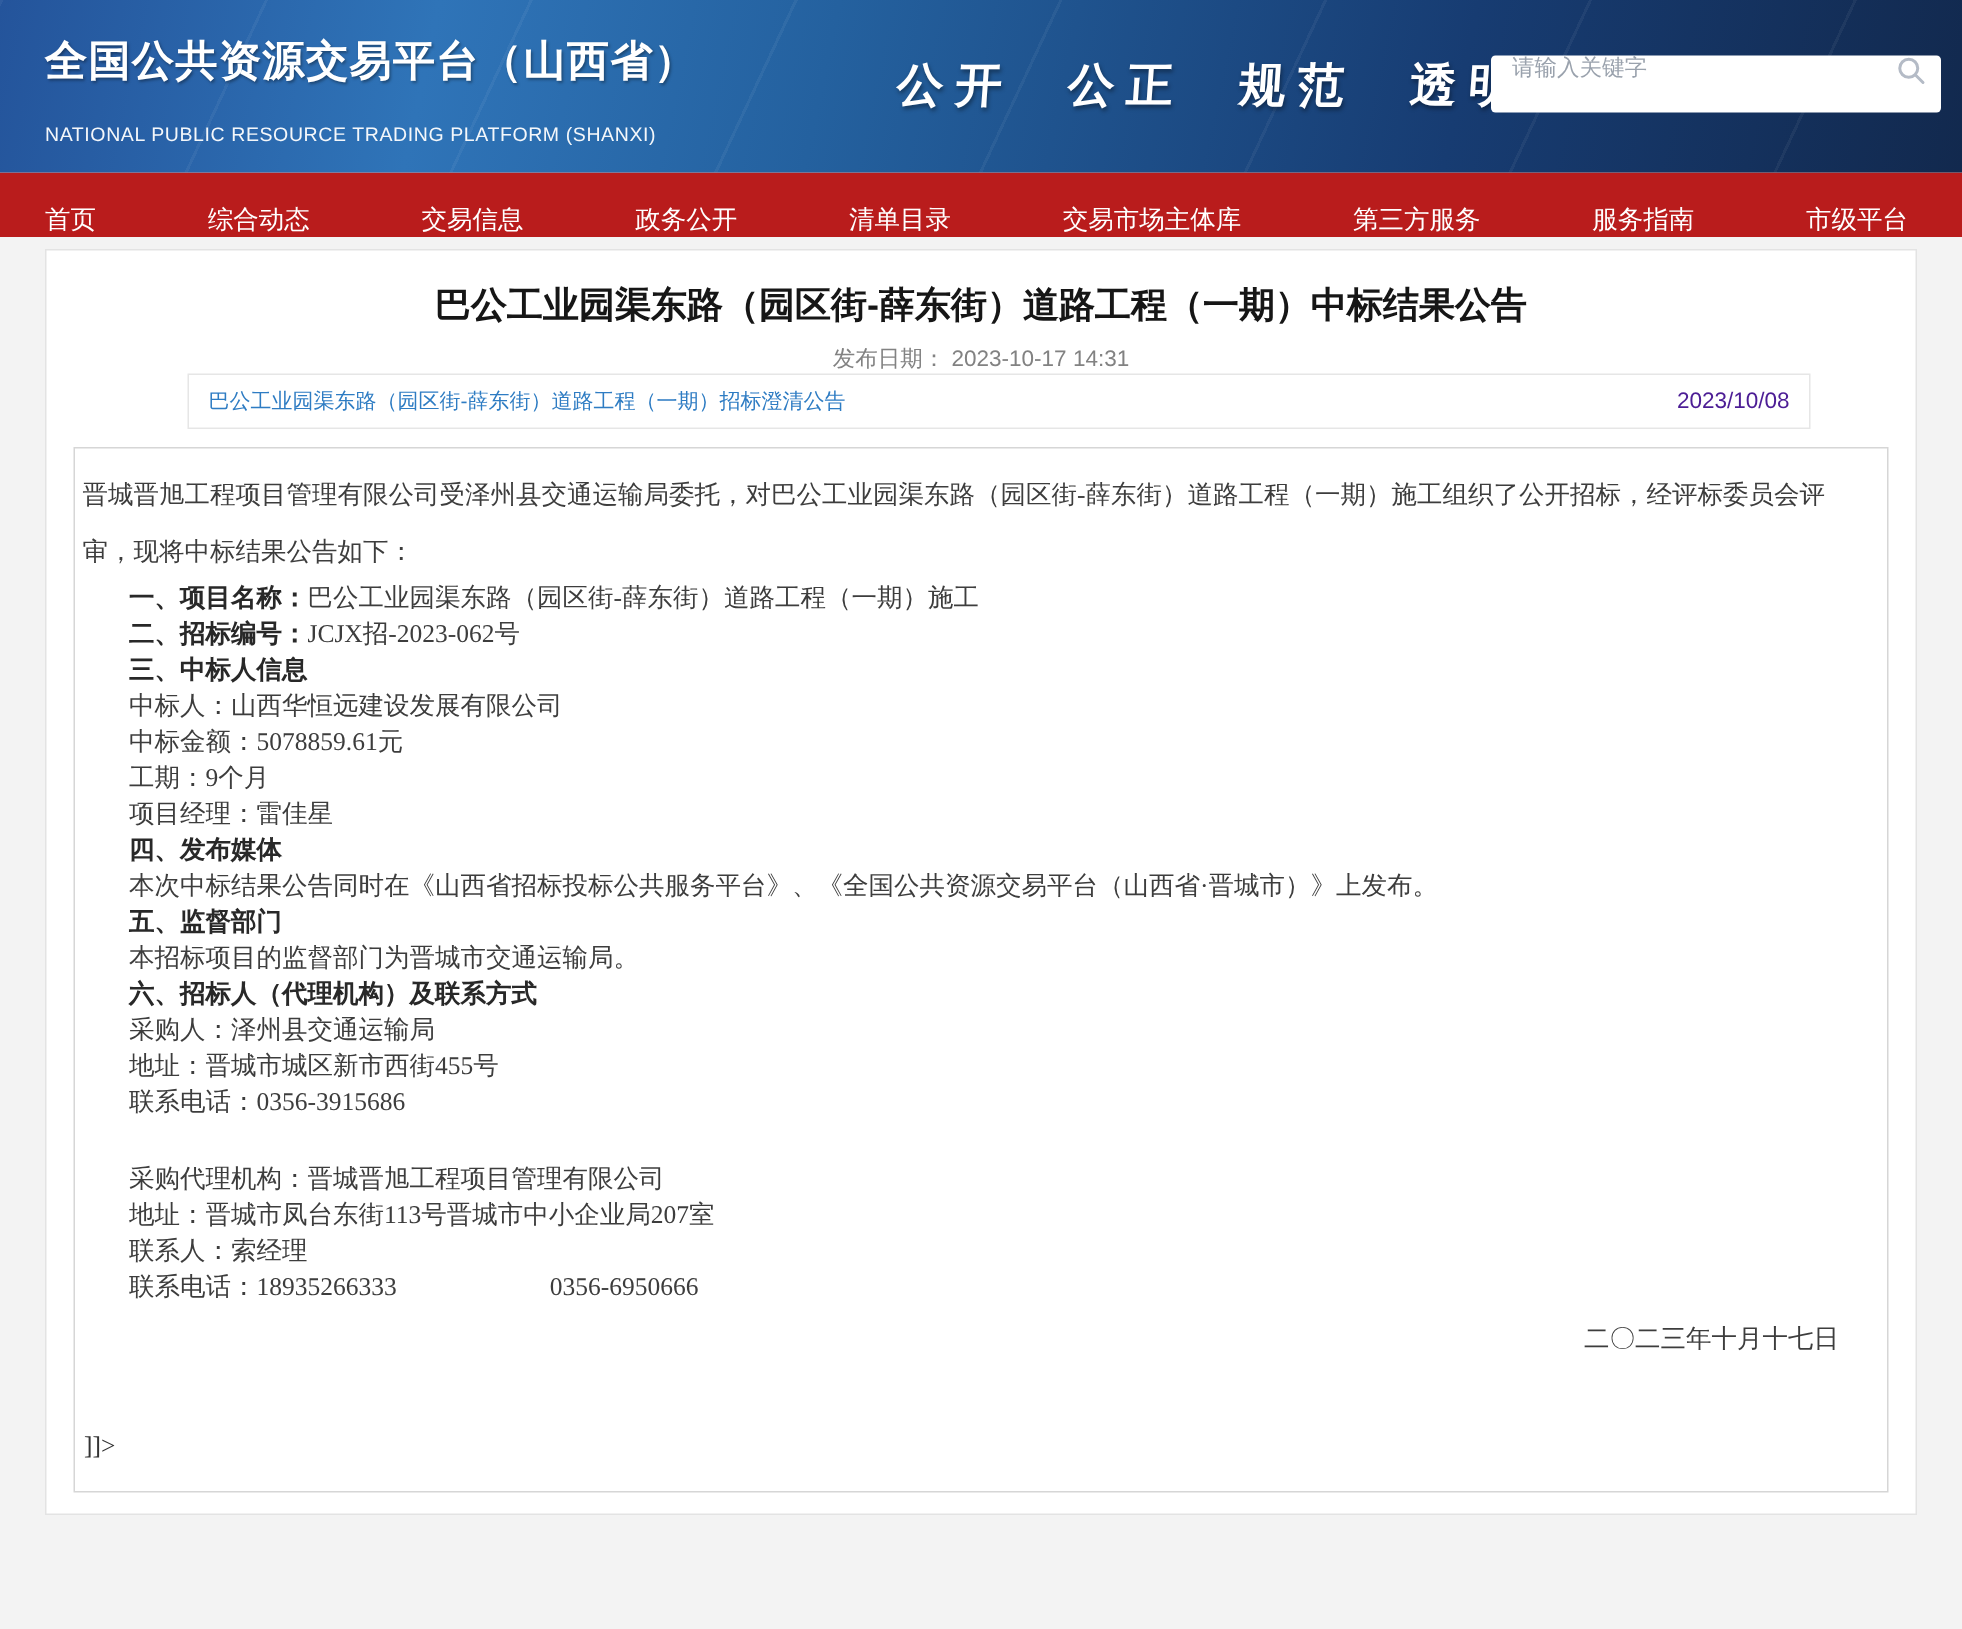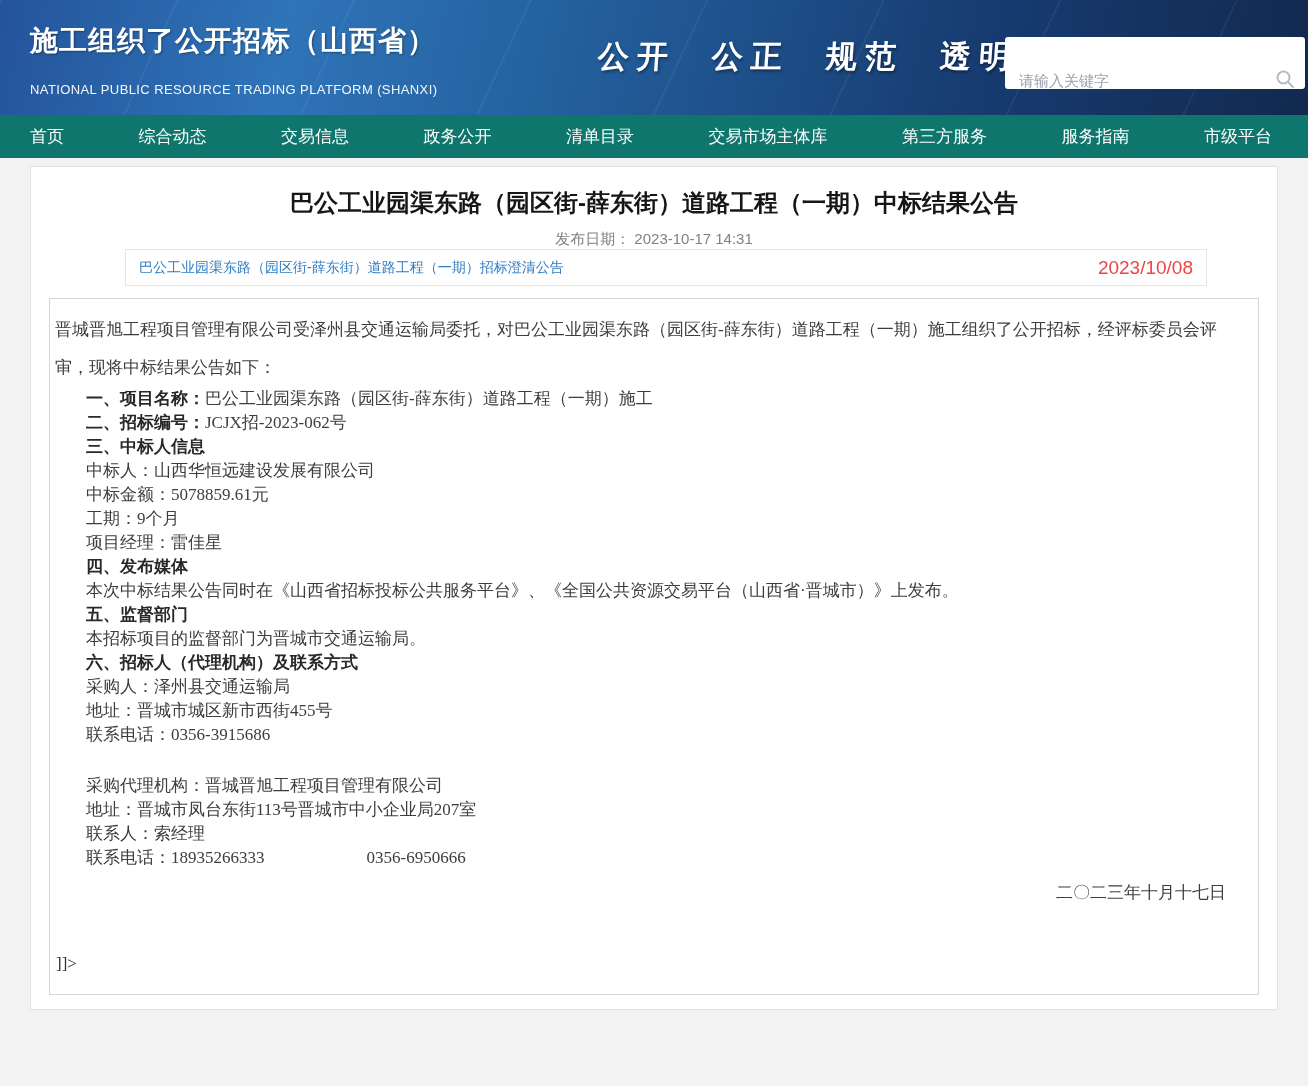--- a/index.html
+++ b/index.html
@@ -16,59 +16,59 @@
     background:repeating-linear-gradient(115deg, rgba(255,255,255,0.05) 0 2px, transparent 2px 160px);
     pointer-events:none;
   }
   .logo { position:absolute; left:30px; top:22px; color:#fff; }
   .logo-title { font-size:28px; font-weight:bold; letter-spacing:1px; text-shadow:1px 1px 2px rgba(0,0,0,.35); }
   .logo-sub { font-size:13px; letter-spacing:.4px; margin-top:22px; opacity:.95; }
   .slogans { position:absolute; left:598px; top:36px; display:flex; gap:36px; color:#fff;
     font-family:"Liberation Serif", serif; font-weight:bold; font-size:31px;
     text-shadow:1px 2px 3px rgba(0,0,0,.4); }
   .slogan-word { letter-spacing:8px; transform:skewX(-4deg); white-space:nowrap; }
-  .searchbox { position:absolute; right:3px; top:37px; width:300px; height:52px; background:#fff;
-    border-radius:3px; display:flex; align-items:flex-end; padding:0 10px 0 14px; }
+  .searchbox { position:absolute; right:14px; top:37px; width:300px; height:38px; background:#fff;
+    border-radius:3px; display:flex; align-items:flex-start; padding:0 10px 0 14px; }
   .searchbox input { flex:1; border:none; outline:none; font-size:15px; color:#333; background:transparent;
     font-family:"Liberation Sans", sans-serif; }
   .searchbox input::placeholder { color:#9aa2ad; }
   .search-ic { width:20px; height:20px; flex:0 0 auto; }
 
   
-  .nav { height:43px; background:#0f766e; display:flex; align-items:center;
+  .nav { height:43px; background:#b91c1c; display:flex; align-items:flex-end;
     justify-content:space-between; padding:0 36px 0 30px; }
   .nav a { color:#fff; font-size:17px; text-decoration:none; white-space:nowrap; }
 
   
   .main { padding:8px 30px 8px 30px; }
   .card { background:#fff; border:1px solid #e3e3e3; padding:20px 18px 14px 18px; }
   .art-title { text-align:center; font-size:24px; font-weight:bold; color:#161616; }
   .pub-date { text-align:center; color:#828282; font-size:15px; margin-top:11px; }
 
   .related { margin:0 52px 0 76px; }
   .rel-row { border:1px solid #e6e6e6; height:37px; display:flex; align-items:center;
     justify-content:space-between; padding:0 13px; margin-bottom:12px; background:#fff; }
   .rel-row a { color:#2e7cc3; font-size:14px; text-decoration:none; }
-  .rel-date { color:#ef4444; font-size:19px; }
+  .rel-date { color:#4c1d95; font-size:15px; }
 
   .body-box { margin-top:10px; border:1px solid #d6d6d6; padding:12px 8px 18px 4px;
     color:#3d3d3d; font-family:"Liberation Serif", serif; font-size:17px; }
   .intro { line-height:38px; padding-left:1px; }
   .body-line { line-height:24px; padding-left:32px; }
   .body-line .bhead { font-weight:bold; color:#282828; }
   .blank-line { height:27px; }
   .sign-date { text-align:right; padding-right:24px; margin-top:10px; line-height:25px; }
   .cdata { margin-top:46px; padding-left:2px; line-height:25px; color:#333; }
 </style>
 </head>
 <body>
 
 <div class="header">
   <div class="logo">
-    <div class="logo-title">施工组织了公开招标（山西省）</div>
+    <div class="logo-title">全国公共资源交易平台（山西省）</div>
     <div class="logo-sub">NATIONAL PUBLIC RESOURCE TRADING PLATFORM (SHANXI)</div>
   </div>
   <div class="slogans" id="slogans">
       <span class="slogan-word">公开</span>
       <span class="slogan-word">公正</span>
       <span class="slogan-word">规范</span>
       <span class="slogan-word">透明</span>
     </div>
   <div class="searchbox">
     <input type="text" placeholder="请输入关键字" style="">

